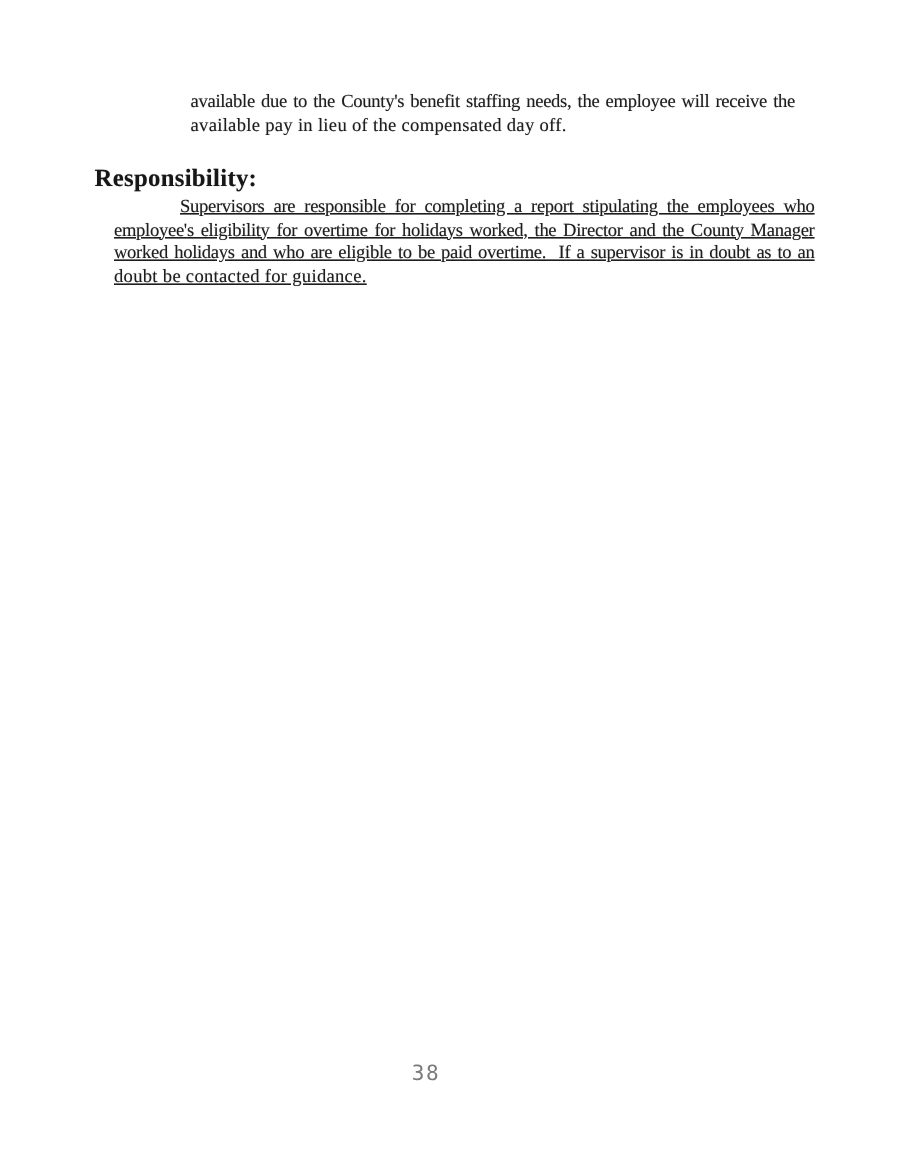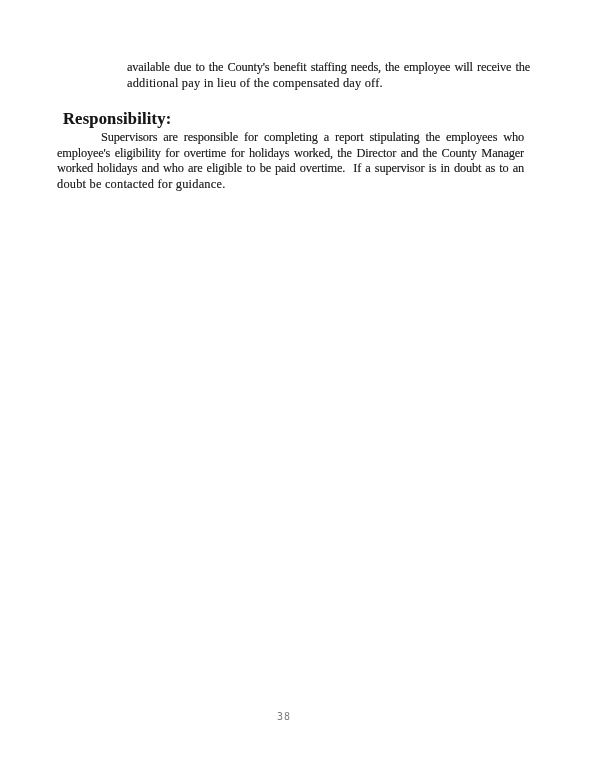--- a/index.html
+++ b/index.html
@@ -18,23 +18,24 @@
   }
   .para {
     position: absolute;
   }
   .para1 {
     left: 127px;
     top: 60px;
     width: 403px;
   }
   .para2 {
-    left: 57px;
+    left: 76px;
     top: 130px;
     width: 467px;
+    text-decoration: underline;
   }
   .line {
     font-size: 12.4px;
     line-height: 15.5px;
     letter-spacing: 0.2px;
     text-shadow: 0 0 0.6px rgba(30,30,30,0.45);
   }
   .line.j {
     text-align: justify;
     text-align-last: justify;
@@ -56,34 +57,34 @@
     color: #171717;
     text-shadow: 0 0 0.6px rgba(20,20,20,0.45);
   }
   .page-number {
     position: absolute;
     left: 262px;
     top: 709px;
     width: 44px;
     text-align: center;
     font-family: "DejaVu Sans Mono", monospace;
-    font-size: 10px;
+    font-size: 14px;
     line-height: 15px;
     letter-spacing: 1px;
     color: #7b7b7b;
   }
 </style>
 </head>
 <body>
 
 <div class="page">
 
   <div class="para para1">
     <div class="line j">available due to the County's benefit staffing needs, the employee will receive the</div>
-    <div class="line">additional pay in lieu of the compensated day off.</div>
+    <div class="line">available pay in lieu of the compensated day off.</div>
   </div>
 
   <h2 class="heading">Responsibility:</h2>
 
   <div class="para para2">
     <div class="line j indent">Supervisors are responsible for completing a report stipulating the employees who</div>
     <div class="line j">employee's eligibility for overtime for holidays worked, the Director and the County Manager</div>
     <div class="line j">worked holidays and who are eligible to be paid overtime.&nbsp; If a supervisor is in doubt as to an</div>
     <div class="line">doubt be contacted for guidance.</div>
   </div>

